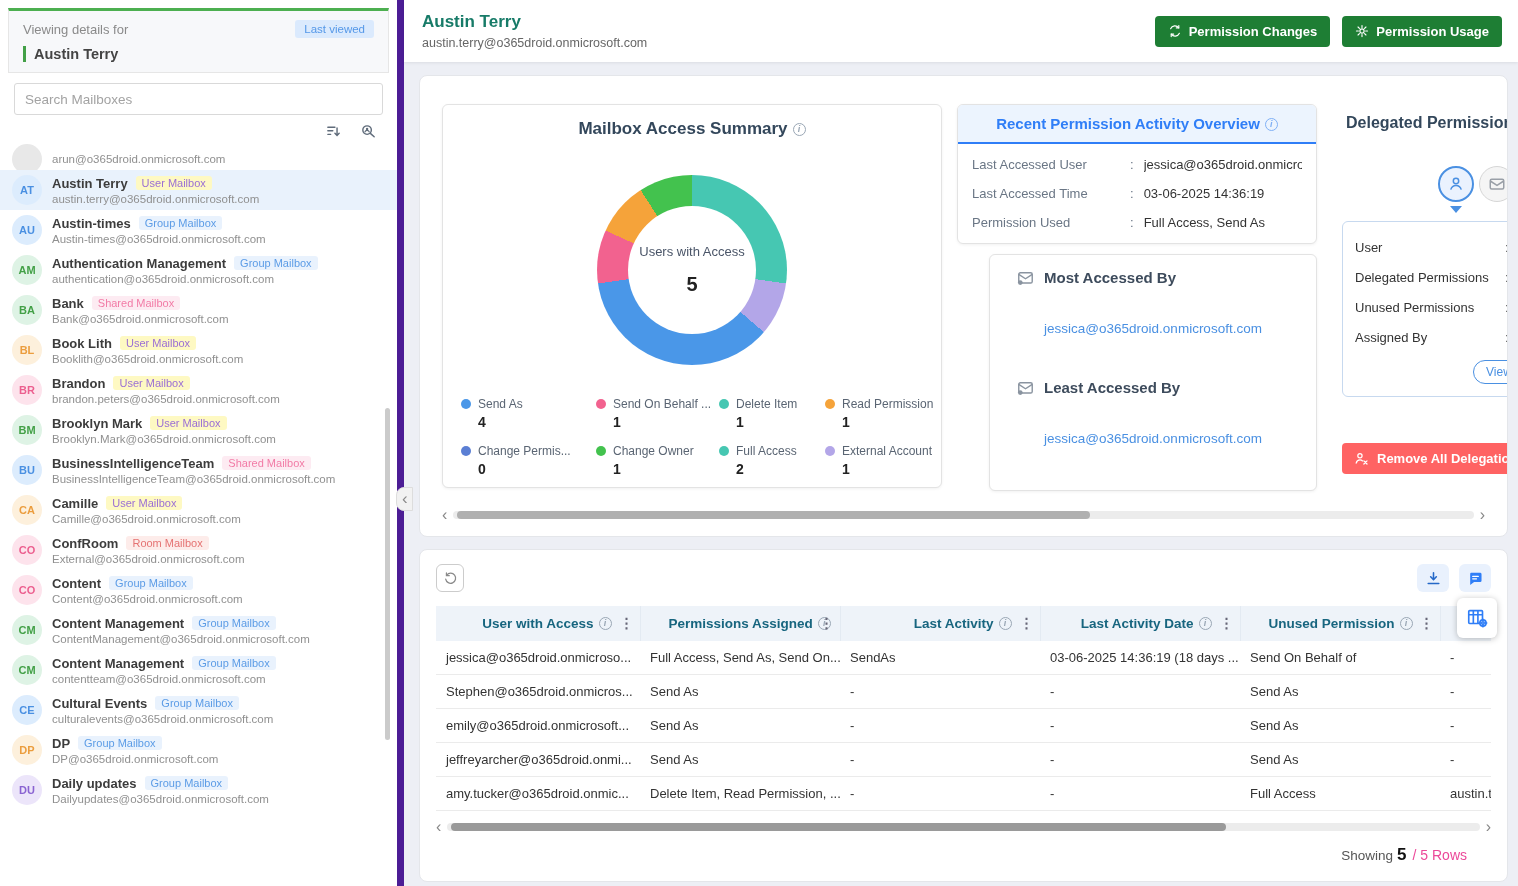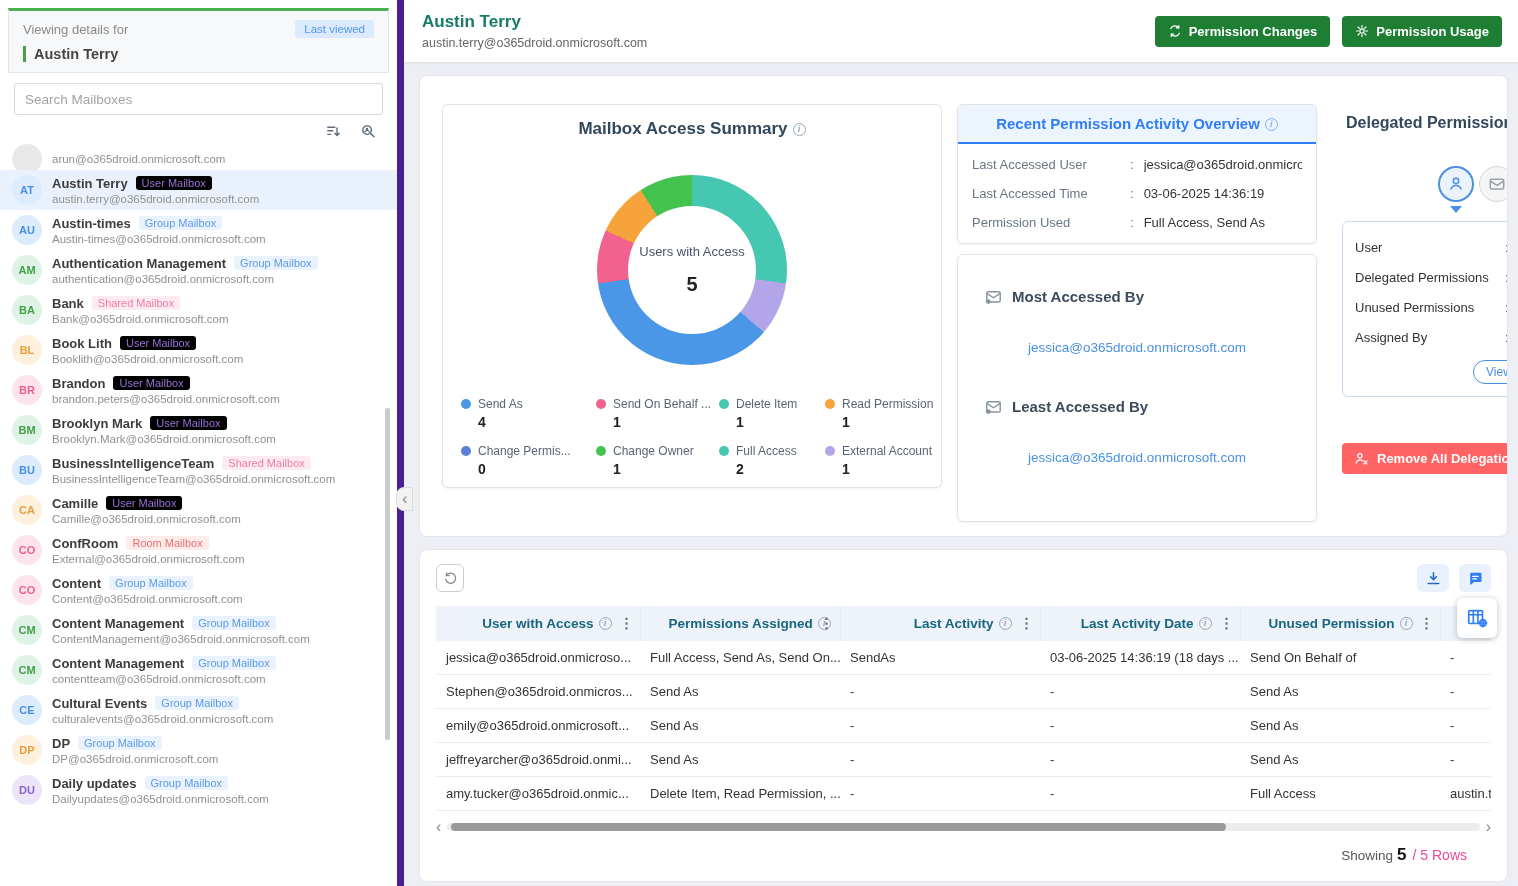--- a/index.html
+++ b/index.html
@@ -29,21 +29,21 @@
   .av-blue  { background:#dcecfd; color:#4a90e2; }
   .av-green { background:#def3e5; color:#43a047; }
   .av-orange{ background:#fdf0dc; color:#eb9d3e; }
   .av-pink  { background:#fde3ec; color:#ec5f8f; }
   .av-purple{ background:#ece5fa; color:#8a63d2;text-align:center; }
   .av-grey  { background:#e8e8e8; color:#888; }
   .mb-info { min-width:0; flex:1; }
   .mb-top { display:flex; align-items:center; gap:8px; }
   .mb-name { font-size:13px; font-weight:bold; color:#3c3c3c; white-space:nowrap; }
   .mb-badge { font-size:11px; padding:1px 6px; border-radius:3px; white-space:nowrap; }
-  .t-user   { color:#9b6fd4; background:#000000; }
+  .t-user   { color:#9b6fd4; background:#fef9c3; }
   .t-group  { color:#5c9ce6; background:#e9f2fd; }
   .t-shared { color:#f27ba6; background:#fdebf2; }
   .t-room   { color:#e57373; background:#fdecea; }
   .mb-email { font-size:11.5px; color:#909090; margin-top:2px; white-space:nowrap; overflow:hidden; text-overflow:ellipsis; }
   .sidebar-vscroll { position:absolute; right:7px; top:408px; width:5px; height:332px; background:#cbcbcb; border-radius:3px; }
   .collapse-handle { position:absolute; left:396px; top:487px; z-index:20; color:#8a8a8a; font-size:17px; background:#f2f2f2; border:1px solid #ddd; border-radius:8px 0 0 8px; padding:2px 4px 3px 5px; line-height:1; cursor:pointer; }
 
   
   .main { flex:1; display:flex; flex-direction:column; min-width:0; }
   .topbar { background:#fff; height:62px; display:flex; justify-content:space-between; align-items:center; padding:0 16px 0 18px; box-shadow:0 1px 3px rgba(0,0,0,.08); position:relative; z-index:5; }
@@ -75,21 +75,21 @@
 
   
   .activity-col { width:360px; flex:0 0 360px; border:none; box-shadow:none; }
   .act-box { border:1px solid #e3e3e3; border-radius:6px; box-shadow:0 1px 3px rgba(0,0,0,.06); overflow:hidden; background:#fff; }
   .act-header { background:#ecf4fe; color:#2f7ef7; font-size:15px; font-weight:bold; text-align:center; padding:10px 8px; border-bottom:2px solid #2f7ef7; }
   .act-rows { padding:6px 0; }
   .act-row { display:flex; align-items:center; padding:7px 14px; font-size:13px; }
   .act-label { color:#6a7685; width:158px; flex:0 0 158px; }
   .act-colon { color:#6a7685; margin-right:10px; }
   .act-value { color:#333; white-space:nowrap; overflow:hidden; }
-  .accessed-box { margin-top:10px; height:268px; padding-top:32px; }
+  .accessed-box { margin-top:10px; height:237px; padding-top:13px;margin-left:32px; }
   .acc-head { display:flex; align-items:center; gap:9px; margin-left:26px; font-size:15px; font-weight:bold; color:#3d4b5c; }
   .acc-head svg { width:19px; height:19px; }
   .acc-link { text-align:center; color:#4a90e2; font-size:13.5px; margin-top:34px; cursor:pointer; }
   .acc-head.second { margin-top:42px; }
 
   
   .delegated-card { width:330px; flex:0 0 330px; height:380px; padding:10px 10px 0; }
   .dlg-title { font-size:16px; font-weight:bold; color:#33475b; padding-left:4px; }
   .dlg-icons { display:flex; gap:5px; margin:34px 0 0 96px; }
   .icon-circle { width:36px; height:36px; border-radius:50%; display:flex; align-items:center; justify-content:center; cursor:pointer; }

